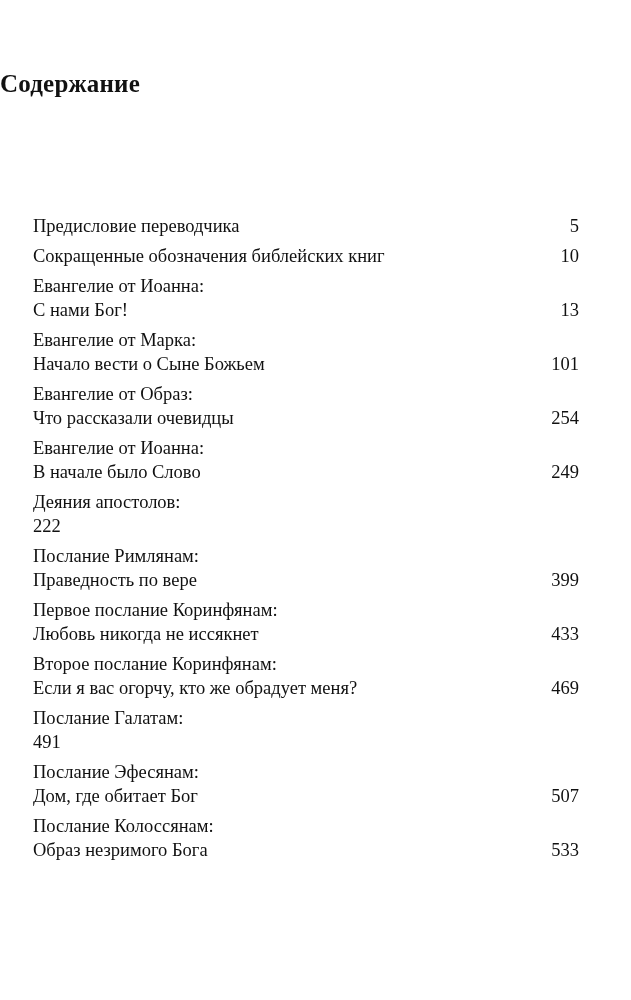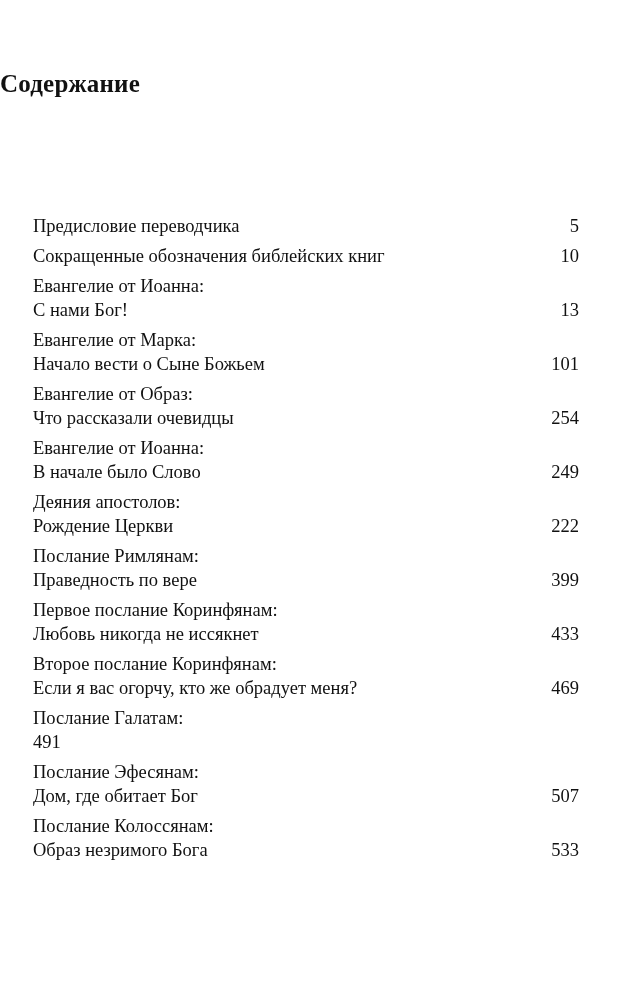--- a/index.html
+++ b/index.html
@@ -54,21 +54,20 @@
   <div class="entry">
     <div class="line">Евангелие от Иоанна:</div>
     <div class="row">
       <span class="line">В начале было Слово</span>
       <span class="page">249</span>
     </div>
   </div>
   <div class="entry">
     <div class="line">Деяния апостолов:</div>
     <div class="row">
-      <span class="line">Рождение Церкви</span>
       <span class="page">222</span>
     </div>
   </div>
   <div class="entry">
     <div class="line">Послание Римлянам:</div>
     <div class="row">
       <span class="line">Праведность по вере</span>
       <span class="page">399</span>
     </div>
   </div>

